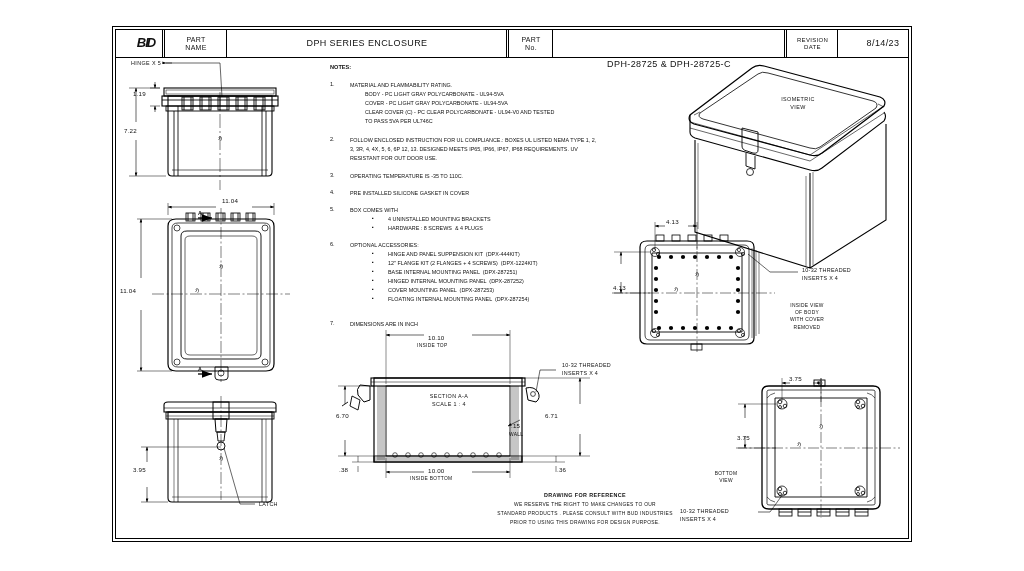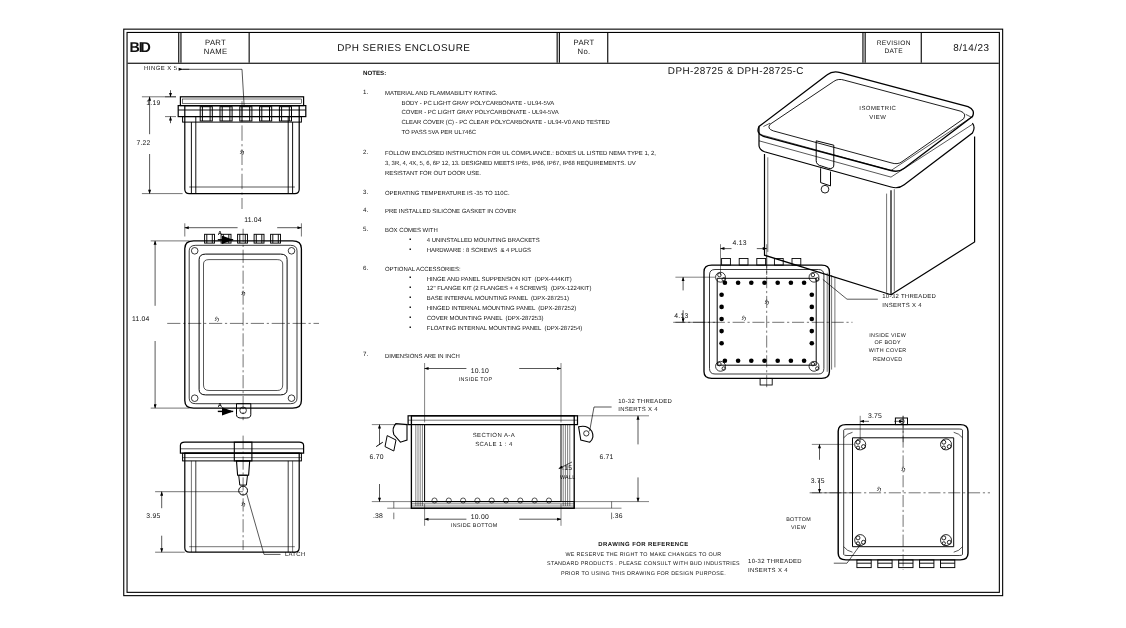--- a/index.html
+++ b/index.html
@@ -36,21 +36,21 @@
 <body>
 
 <div id="sheet">
 
   <div class="lbar"></div>
   <div class="rbar"></div>
 
   <div id="frame"></div>
   <div id="frameInner"></div>
 
-  <div class="tb" style="left:105px;width:44px;">
+  <div class="tb" style="left:124px;width:44px;font-style:italic;">
     <span class="logo">B<span style="letter-spacing:-2px;">I</span>D</span>
   </div>
   <div class="tbsep2" style="left:162px;"></div>
   <div class="tb" style="left:167px;width:58px;">PART<br>NAME</div>
   <div class="tbsep" style="left:226px;"></div>
   <div class="tb big" style="left:228px;width:278px;">DPH SERIES ENCLOSURE</div>
   <div class="tbsep2" style="left:506px;"></div>
   <div class="tb" style="left:511px;width:40px;">PART<br>No.</div>
   <div class="tbsep" style="left:552px;"></div>
   <div class="tb big" style="left:554px;width:230px;margin-top:21px;">DPH-28725 &amp; DPH-28725-C</div>

